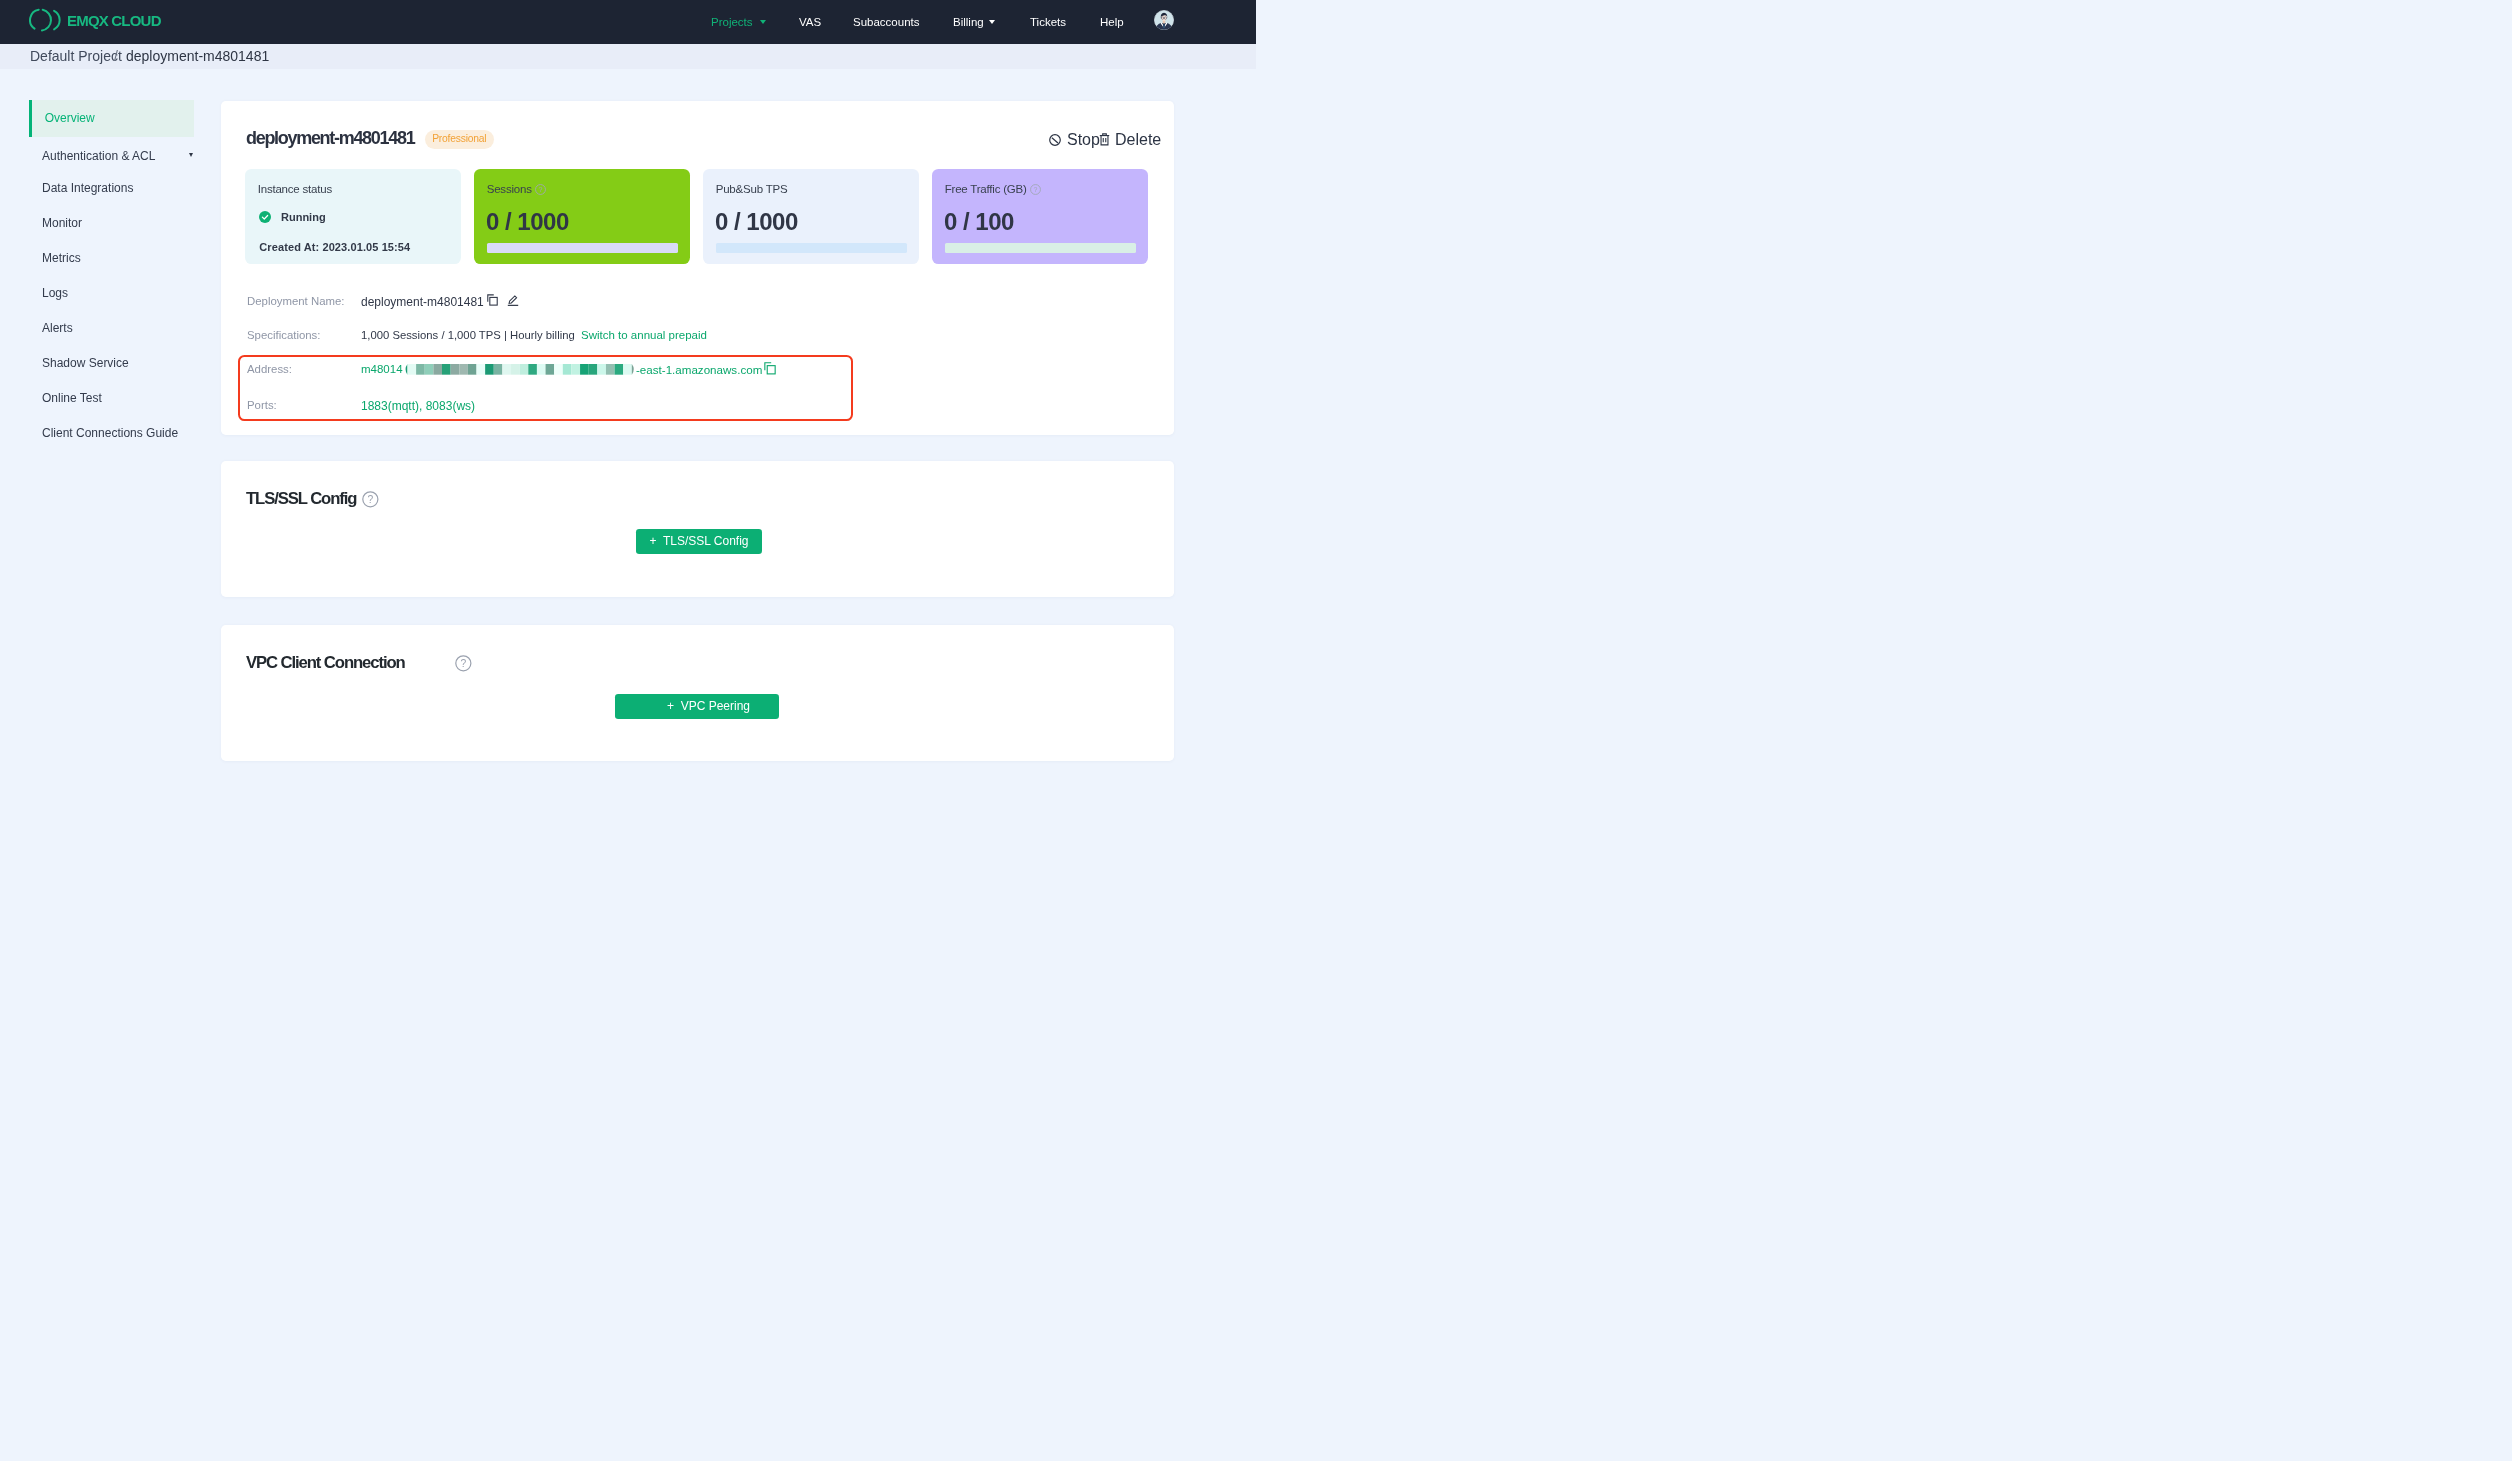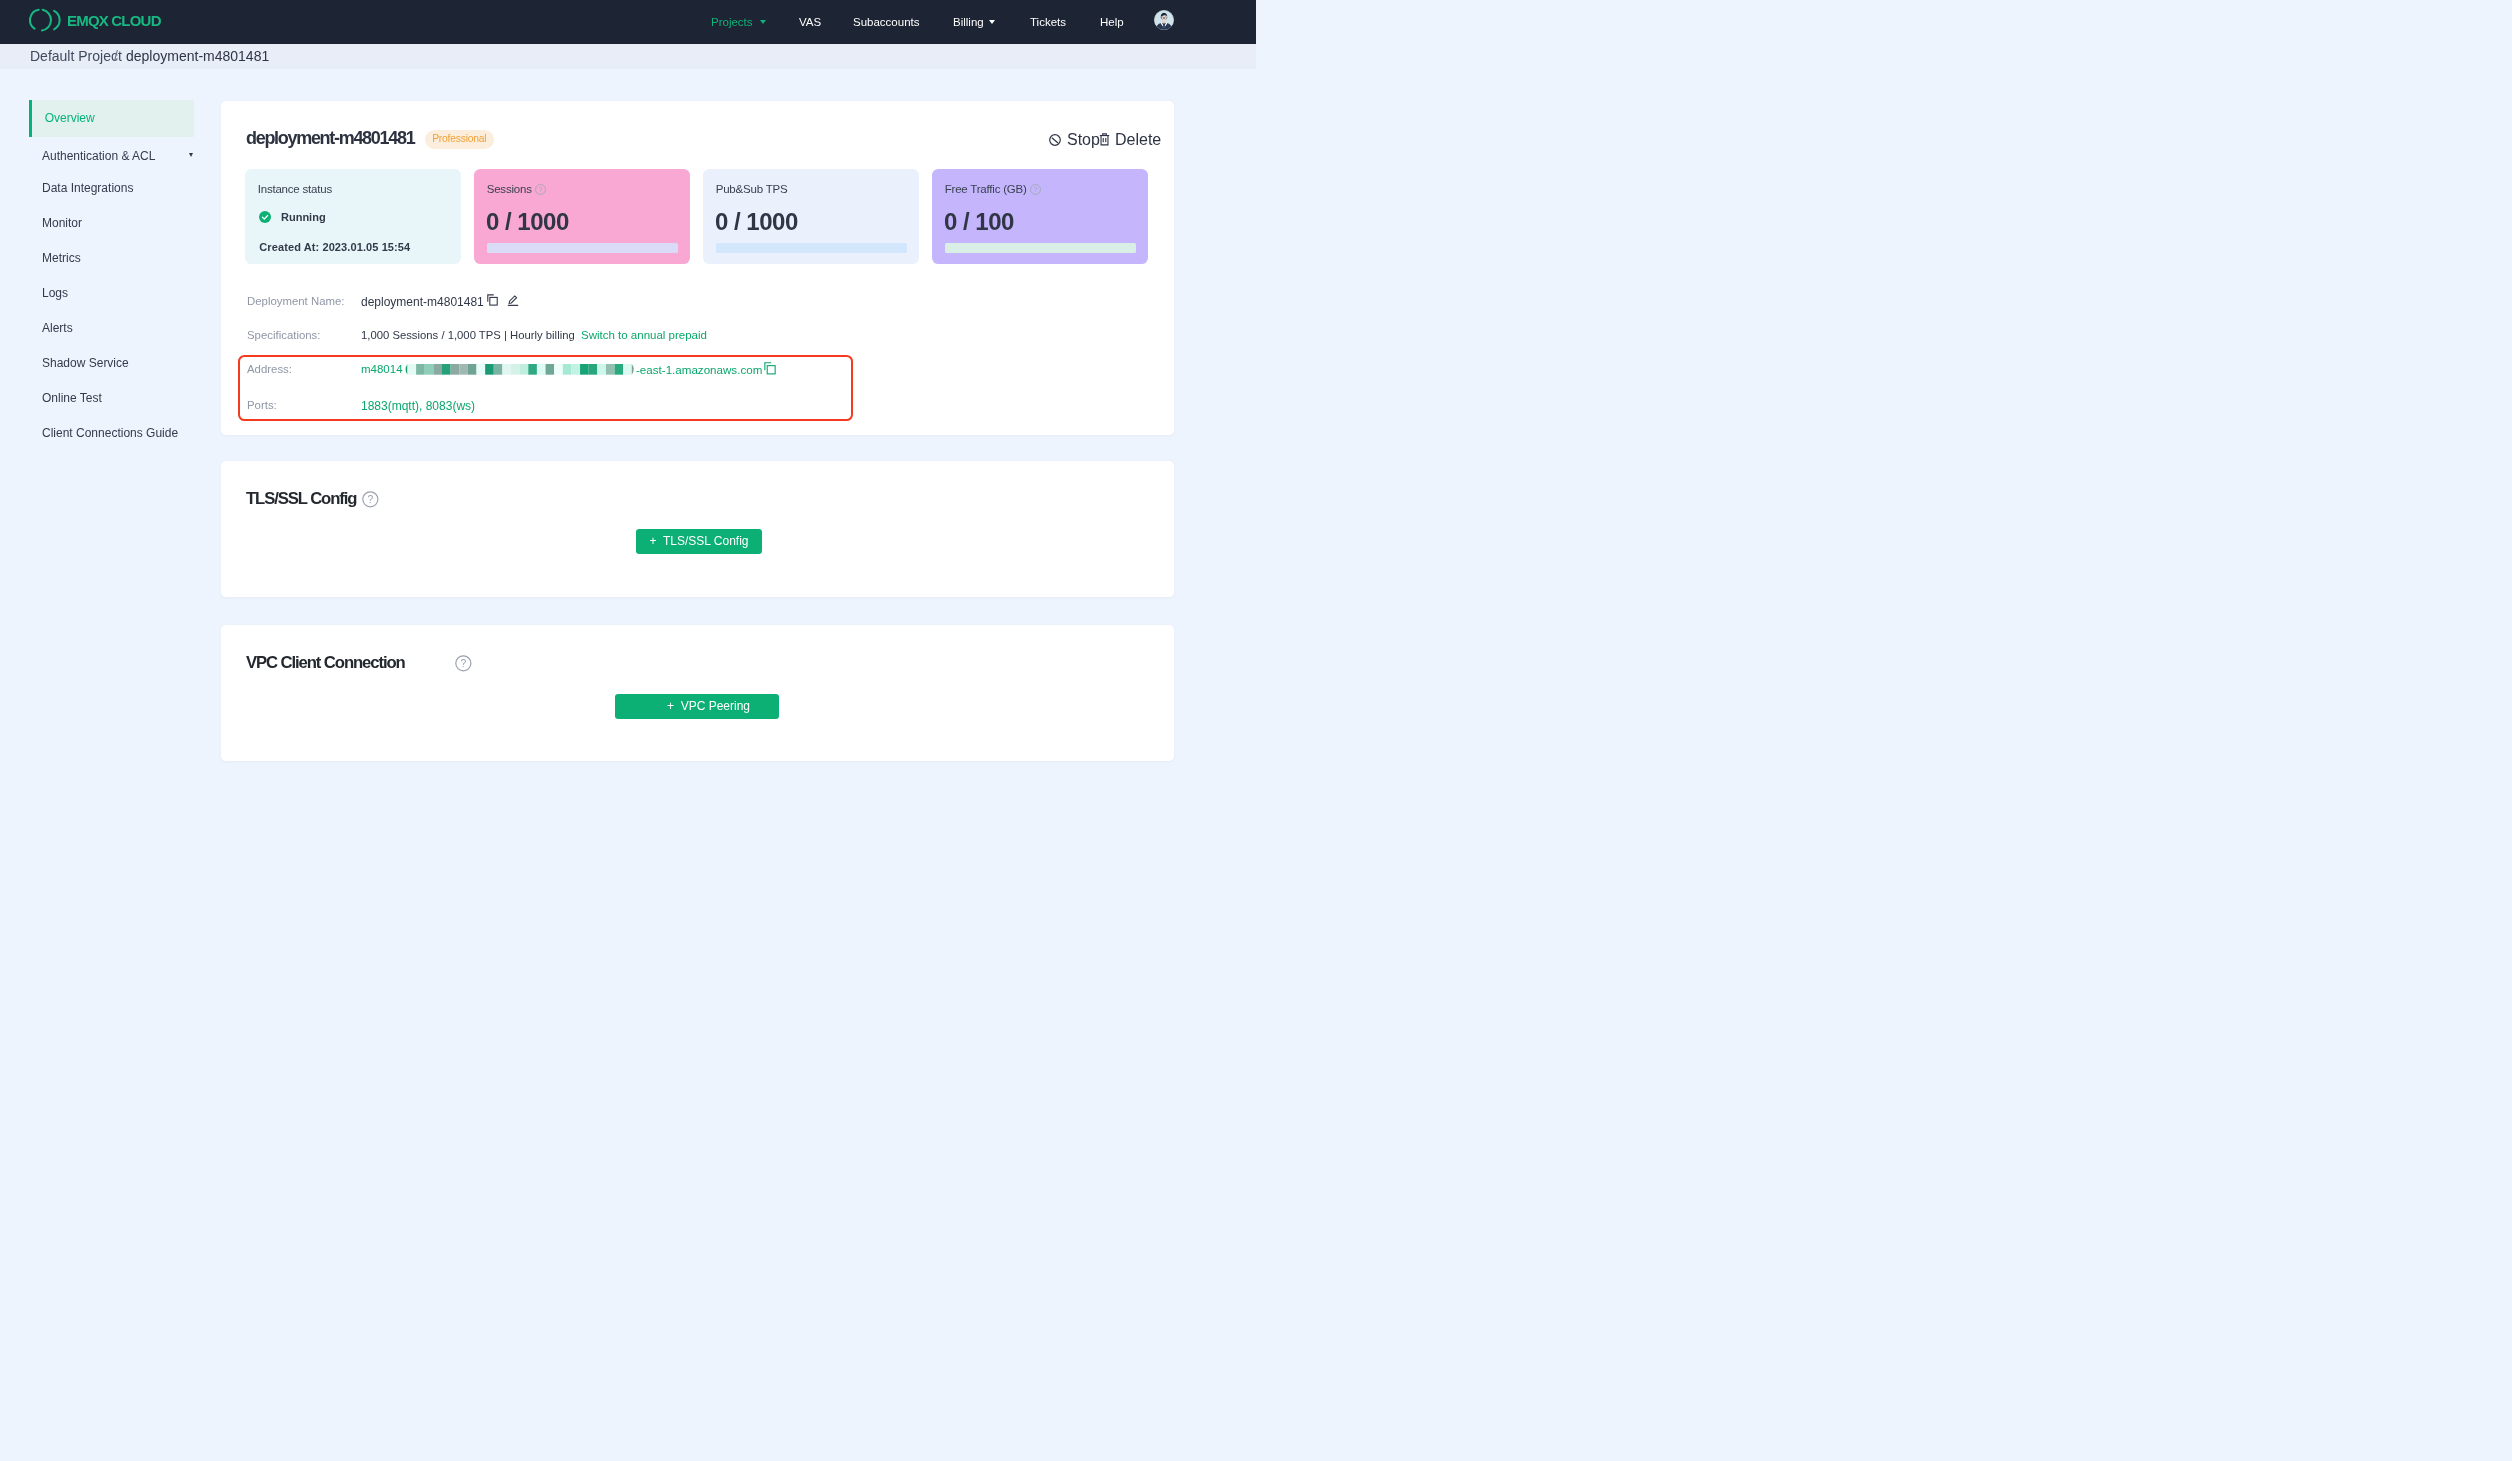--- a/index.html
+++ b/index.html
@@ -120,21 +120,21 @@
 
 <div class="statcard" style="left:245px;background:#e9f6f9">
   <div class="statlabel">Instance status</div>
   <svg class="abs" style="left:13.5px;top:42px" width="12" height="12" viewBox="0 0 15 15">
     <circle cx="7.5" cy="7.5" r="7.5" fill="#0db174"></circle>
     <path d="M 4.2 7.6 L 6.6 10 L 10.8 5.6" fill="none" stroke="#fff" stroke-width="1.5" stroke-linecap="round" stroke-linejoin="round"></path>
   </svg>
   <div class="abs" style="left:36px;top:42px;font-size:11px;font-weight:700;color:#323948">Running</div>
   <div class="abs" style="left:14.3px;top:72px;font-size:11px;font-weight:700;color:#323948;letter-spacing:0.1px">Created At: 2023.01.05 15:54</div>
 </div>
-<div class="statcard" style="left:474px;background:#f9a8d4">
+<div class="statcard" style="left:474px;background:#84cc16">
   <div class="statlabel">Sessions <svg class="qicon" width="11" height="11" viewBox="0 0 14 14" style="font-size:14.5px">
         <circle cx="7" cy="7" r="6.3" fill="none" stroke="#a0a7b4" stroke-width="1.1"></circle>
         <text x="7" y="10.2" font-size="9" fill="#a0a7b4" text-anchor="middle" font-family="Liberation Sans">?</text>
       </svg></div>
   <div class="abs statvalue" style="top:39px">0 / 1000</div>
   <div class="statbar" style="background:#d9dbf7"></div>
 </div>
 <div class="statcard" style="left:703px;background:#eaf1fc">
   <div class="statlabel">Pub&amp;Sub TPS</div>
   <div class="abs statvalue" style="top:39px">0 / 1000</div>

